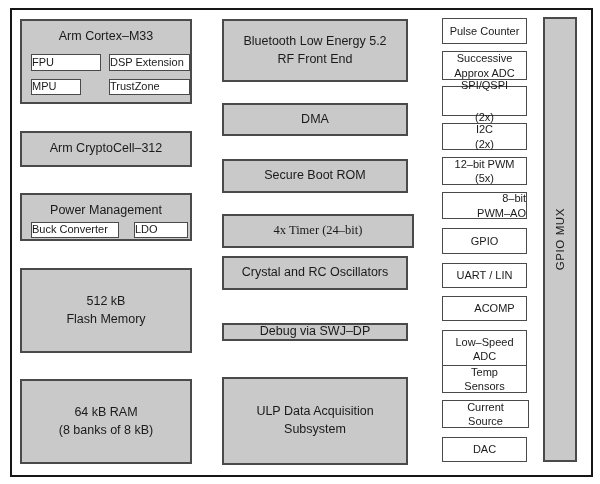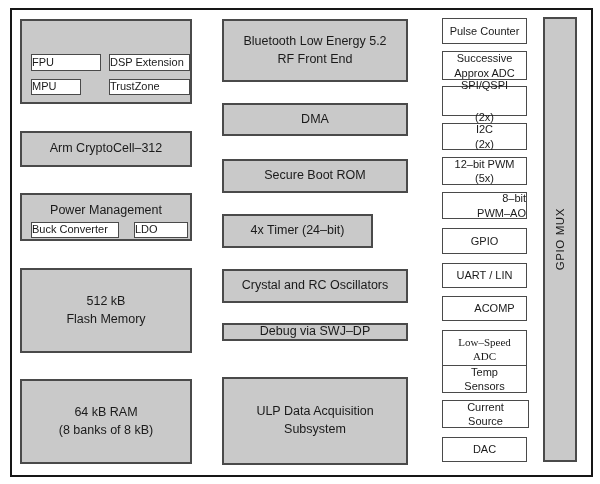--- a/index.html
+++ b/index.html
@@ -45,20 +45,21 @@
     font-size:11.5px;letter-spacing:.6px;
   }
 </style>
 </head>
 <body>
 
 <div class="stage">
   <div class="frame"></div>
 
   <div class="box gbox titled" style="left:20px;top:19px;width:172px;height:85px;">
+    <div class="gtitle">Arm Cortex–M33</div>
     <div class="sub" style="left:9px;top:33px;width:70px;height:17px;">
       <span>FPU</span>
     </div>
     <div class="sub" style="left:87px;top:33px;width:81px;height:17px;">
       <span>DSP Extension</span>
     </div>
     <div class="sub" style="left:9px;top:58px;width:50px;height:16px;">
       <span>MPU</span>
     </div>
     <div class="sub" style="left:87px;top:58px;width:81px;height:16px;">
@@ -96,25 +97,25 @@
   </div>
 
   <div class="box gbox" style="left:222px;top:103px;width:186px;height:33px;">
     <span>DMA</span>
   </div>
 
   <div class="box gbox" style="left:222px;top:159px;width:186px;height:34px;">
     <span>Secure Boot ROM</span>
   </div>
 
-  <div class="box gbox" style="left:222px;top:214px;width:151px;height:34px;">
+  <div class="box gbox" style="left:222px;top:214px;width:192px;height:34px;font-family:Liberation Serif, serif;">
     <span>4x Timer (24–bit)</span>
   </div>
 
-  <div class="box gbox" style="left:222px;top:269px;width:186px;height:34px;">
+  <div class="box gbox" style="left:222px;top:256px;width:186px;height:34px;">
     <span>Crystal and RC Oscillators</span>
   </div>
 
   <div class="box gbox" style="left:222px;top:323px;width:186px;height:18px;">
     <span>Debug via SWJ–DP</span>
   </div>
 
   <div class="box gbox" style="left:222px;top:377px;width:186px;height:88px;">
     <span>ULP Data Acquisition</span>
     <span>Subsystem</span>
@@ -154,21 +155,21 @@
   </div>
 
   <div class="box wbox" style="left:442px;top:263px;width:85px;height:25px;">
     <span>UART / LIN</span>
   </div>
 
   <div class="box wbox" style="left:442px;top:296px;width:85px;height:25px;padding-left:20px;">
     <span>ACOMP</span>
   </div>
 
-  <div class="box wbox" style="left:442px;top:330px;width:85px;height:38px;font-family:Liberation Serif, serif;">
+  <div class="box wbox" style="left:442px;top:330px;width:85px;height:38px;">
     <span>Low–Speed</span>
     <span>ADC</span>
   </div>
 
   <div class="box wbox" style="left:442px;top:365px;width:85px;height:28px;">
     <span>Temp</span>
     <span>Sensors</span>
   </div>
 
   <div class="box wbox" style="left:442px;top:400px;width:87px;height:28px;">

